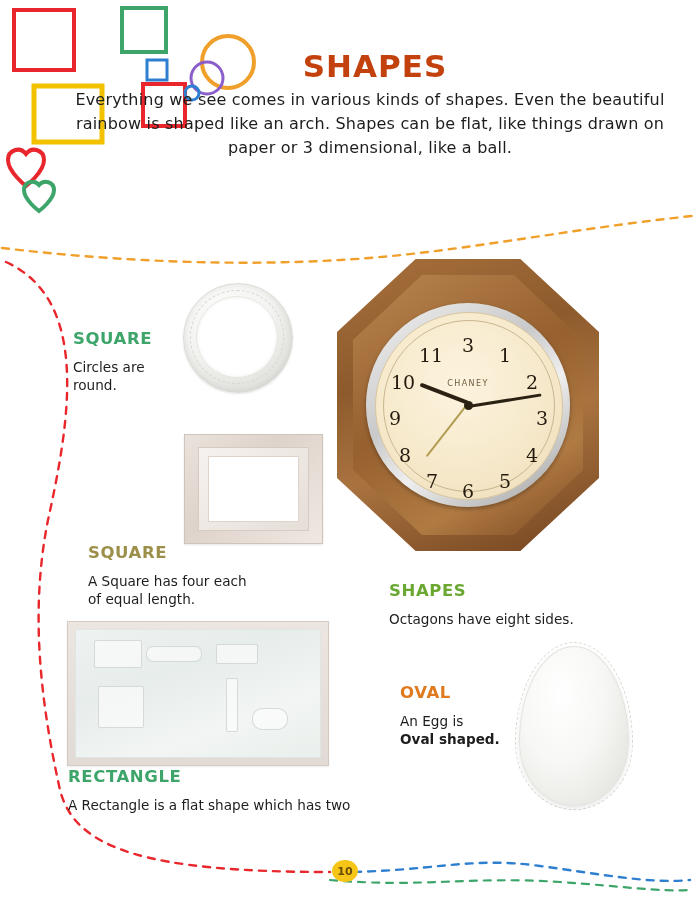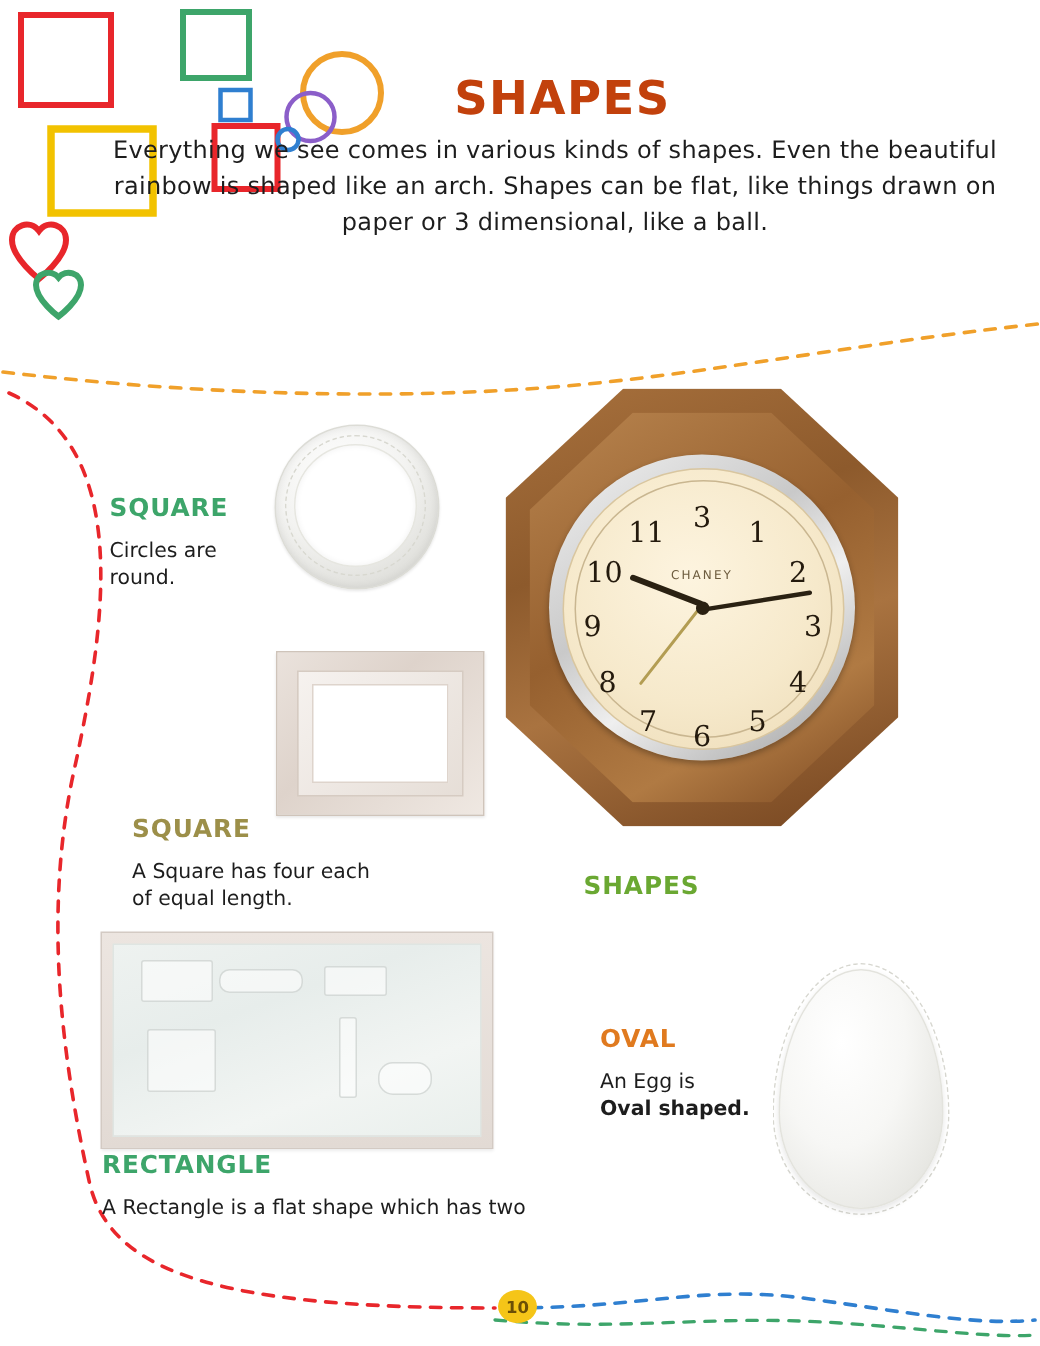--- a/index.html
+++ b/index.html
@@ -374,20 +374,21 @@
     <div class="dial-num" style="left:81px;  top:85px;">11</div>
 
     <div class="brand">CHANEY</div>
 
     <div class="hand hand-hour"></div>
     <div class="hand hand-min"></div>
     <div class="hand hand-sec"></div>
     <div class="hand-cap"></div>
   </div>
   <div class="label" style="left:389px; top:581px; color:#6aa832;">SHAPES</div>
+  <div class="desc" style="left:389px; top:610px; width:280px;">Octagons have eight sides.</div>
 
   <div class="egg-item">
     <div class="egg-dots"></div>
     <div class="egg"></div>
   </div>
   <div class="label" style="left:400px; top:683px; color:#e07a1f;">OVAL</div>
   <div class="desc" style="left:400px; top:712px; width:130px;">An Egg is</div>
   <div class="desc" style="left:400px; top:730px; width:130px;font-weight:bold;">Oval shaped.</div>
 
   <div class="page-num">10</div>

